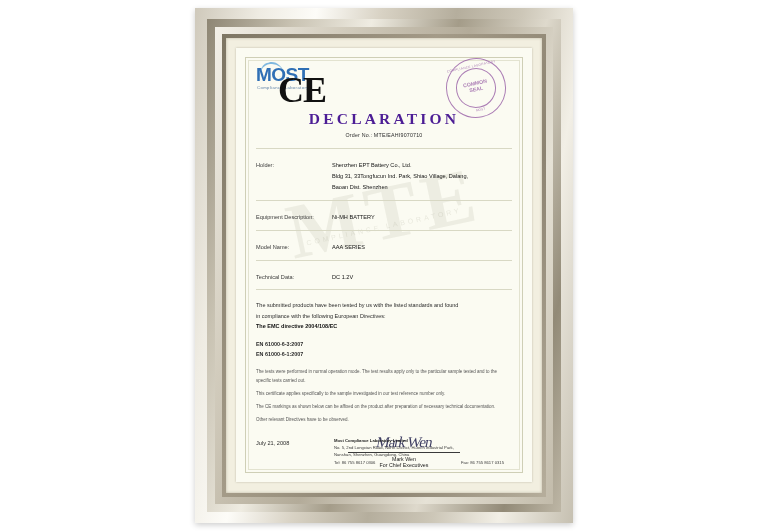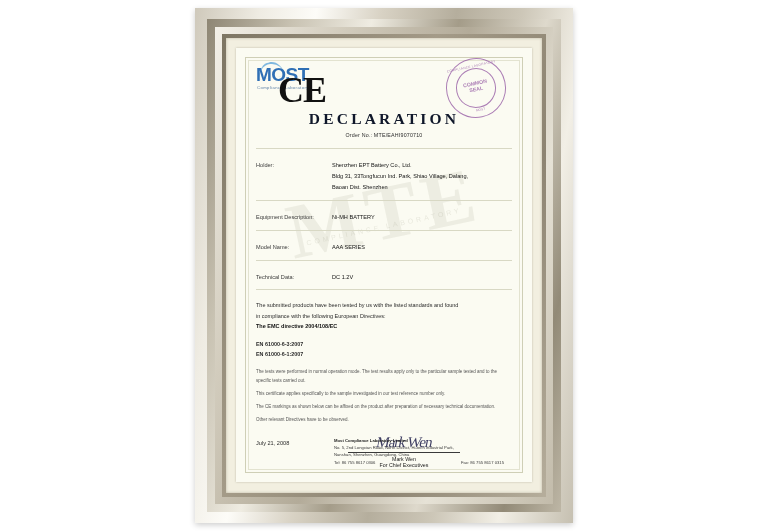--- a/index.html
+++ b/index.html
@@ -165,21 +165,21 @@
   }
 
   
   .title {
     margin-top: 16px;
     text-align: center;
     font-family: "Liberation Serif", serif;
     font-size: 15.5px;
     font-weight: bold;
     letter-spacing: 3.2px;
-    color: #0f172a;
+    color: #4c1d95;
   }
   .subtitle {
     margin-top: 2px;
     text-align: center;
     font-family: "Liberation Serif", serif;
     font-size: 9.5px;
     color: #1a1a1a;
   }
   .order-no {
     margin-top: 4px;

